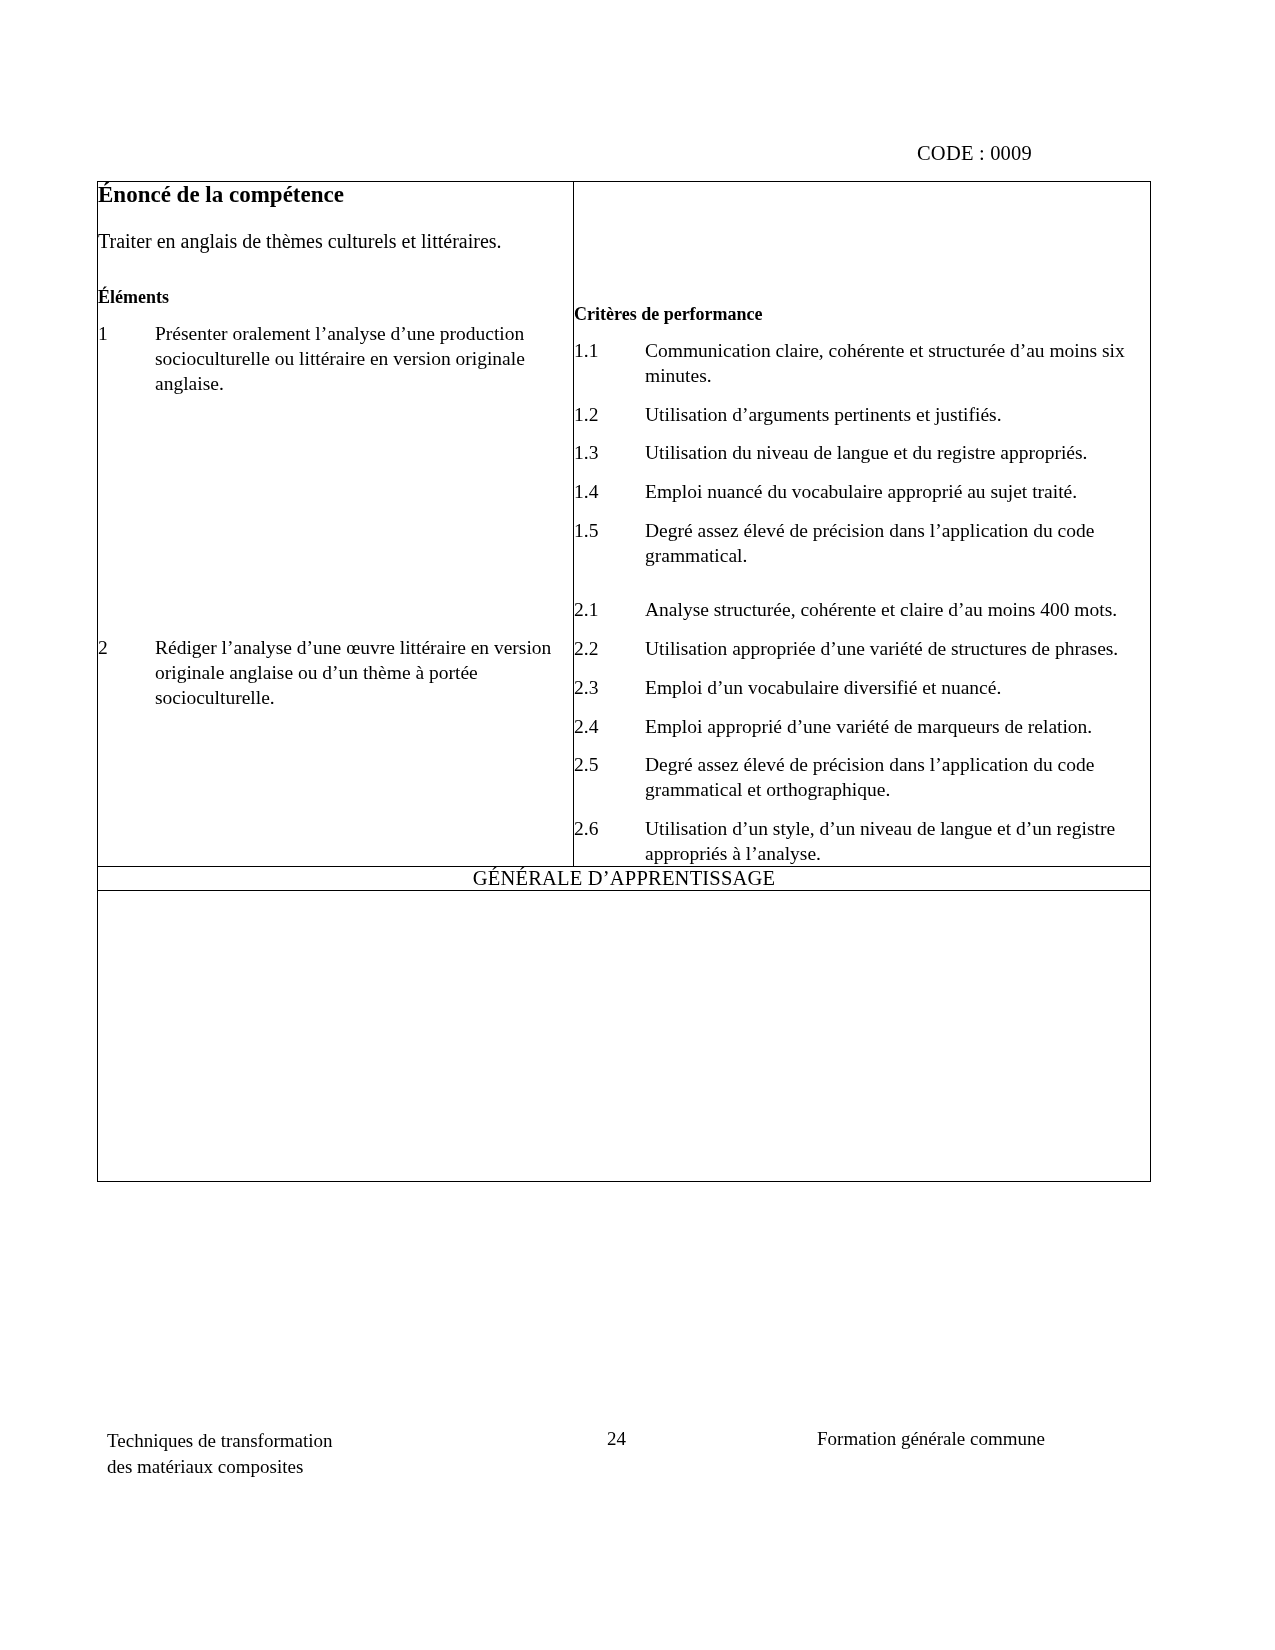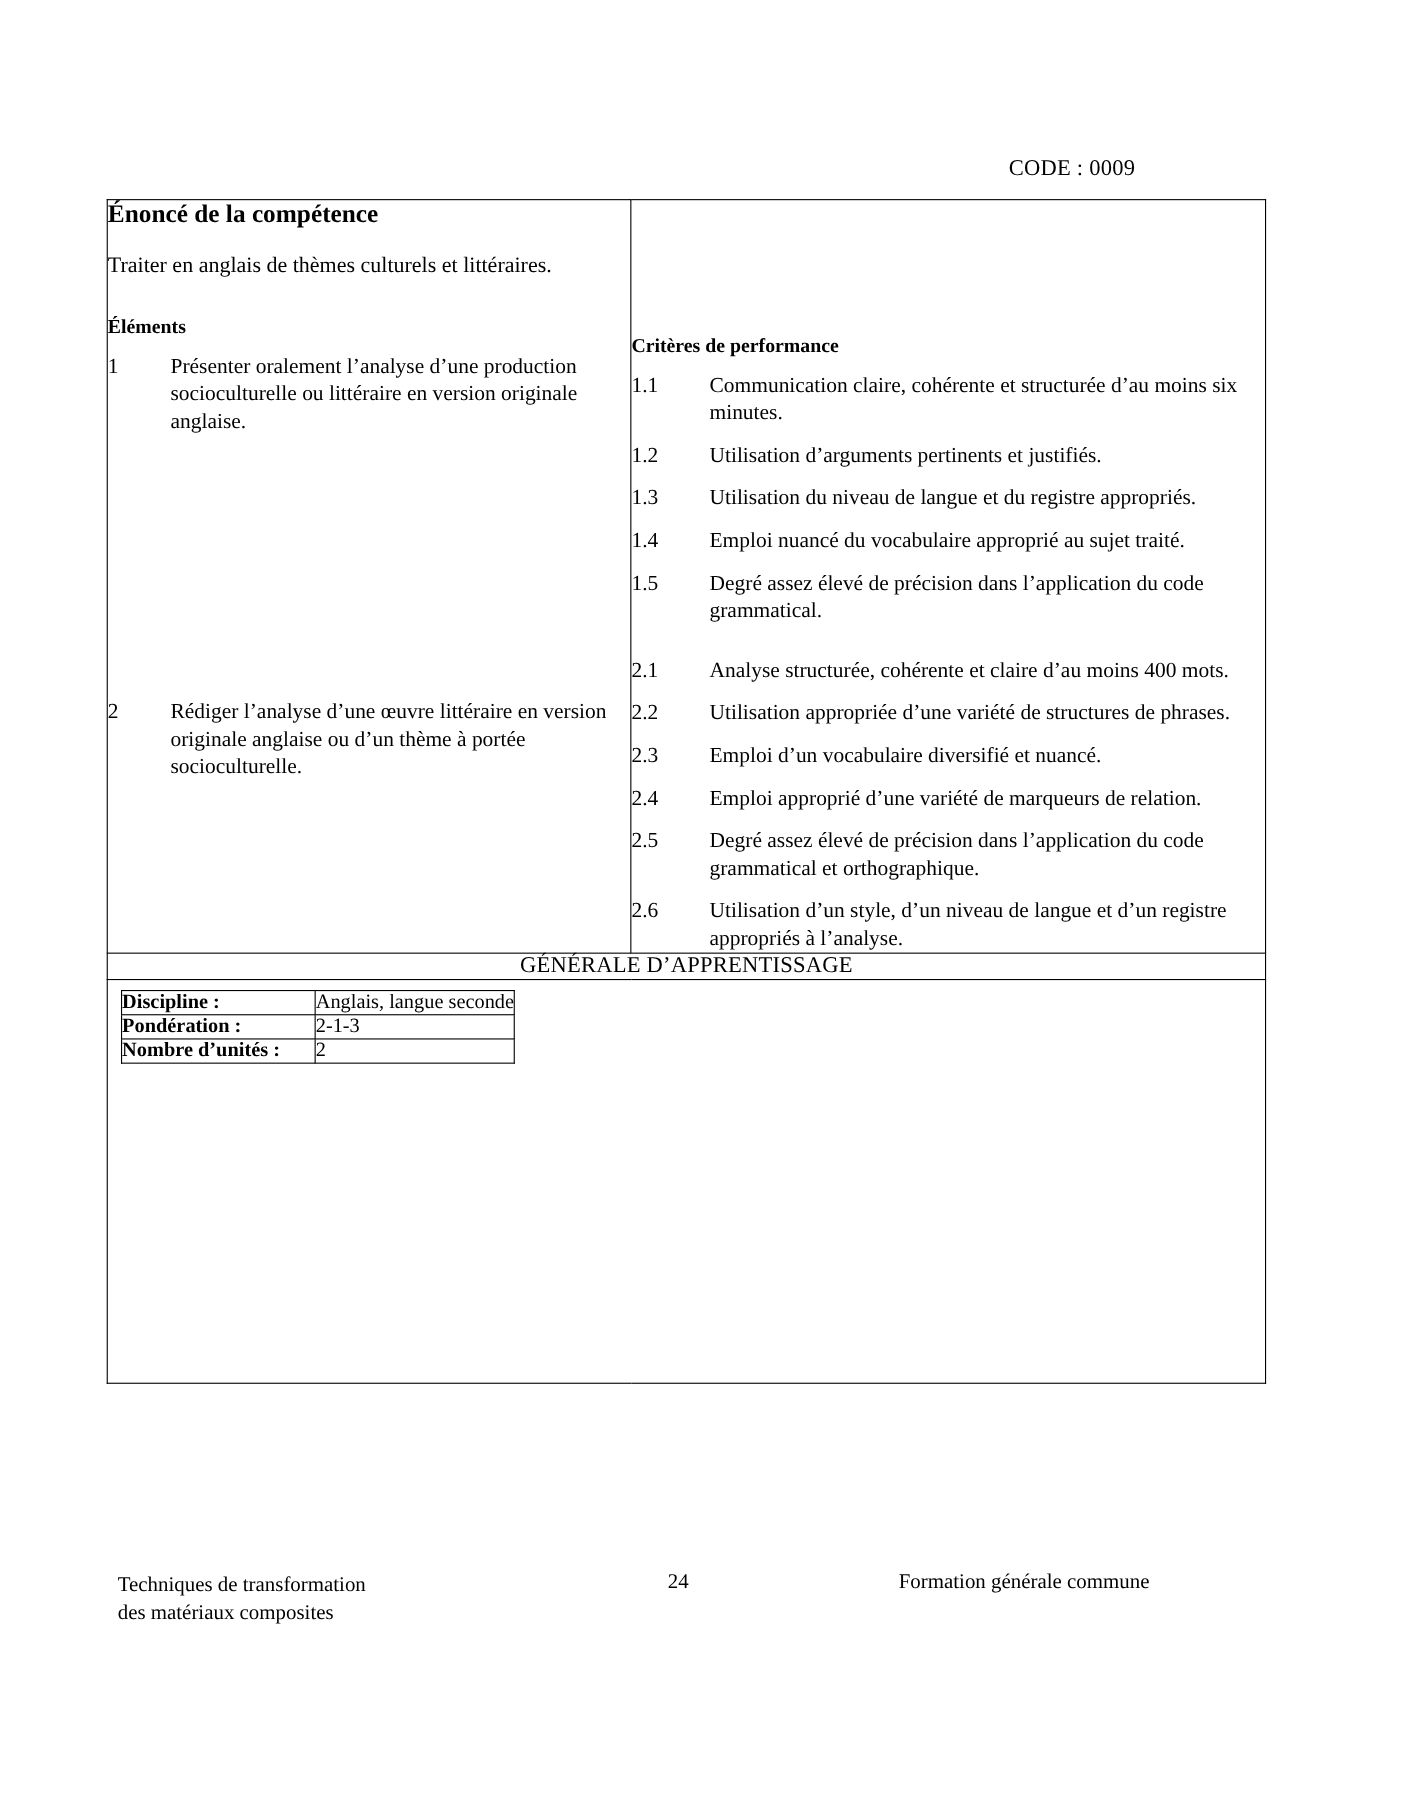--- a/index.html
+++ b/index.html
@@ -213,36 +213,20 @@
             <span class="num">2.6</span>
             <span class="txt">Utilisation d’un style, d’un niveau de langue et d’un registre appropriés à l’analyse.</span>
           </div>
         </td>
       </tr>
       <tr>
         <td class="actlearn" colspan="2">GÉNÉRALE D’APPRENTISSAGE</td>
       </tr>
       <tr>
         <td colspan="2">
-          <table class="info-table">
-            <tbody>
-              <tr>
-                <td class="info-label">Discipline :</td>
-                <td>Anglais, langue seconde</td>
-              </tr>
-              <tr>
-                <td class="info-label">Pondération :</td>
-                <td>2-1-3</td>
-              </tr>
-              <tr>
-                <td class="info-label">Nombre d’unités :</td>
-                <td>2</td>
-              </tr>
-            </tbody>
-          </table>
           <div class="bottom-pad"></div>
         </td>
       </tr>
     </tbody>
   </table>
 
   <div class="footer">
     <div class="left">
       <div>Techniques de transformation</div>
       <div>des matériaux composites</div>

